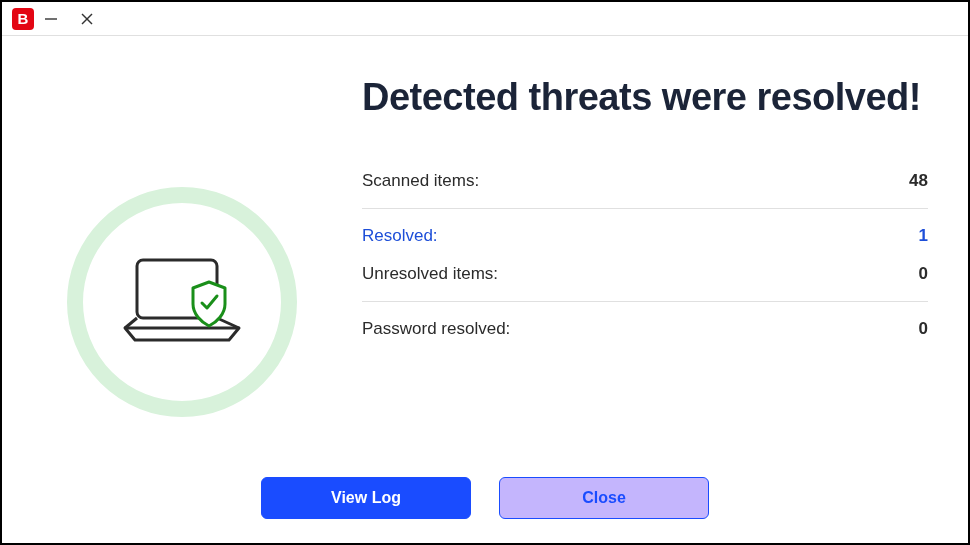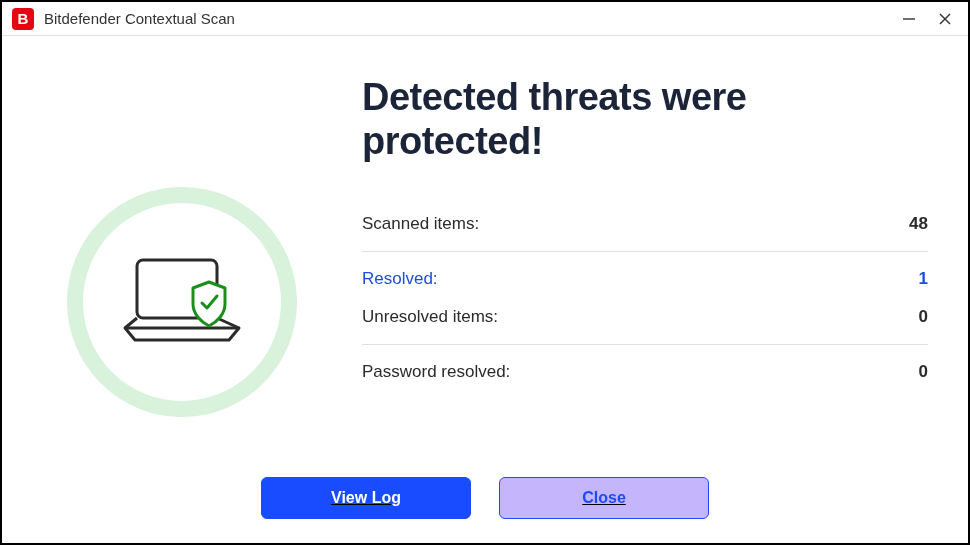--- a/index.html
+++ b/index.html
@@ -106,21 +106,20 @@
   .divider {
     border: none;
     border-top: 1px solid #e0e0e0;
     margin: 8px 0;
   }
   .footer {
     display: flex;
     justify-content: center;
     gap: 28px;
     padding: 0 0 24px 0;
-    text-decoration: underline;
   }
   .btn {
     width: 210px;
     height: 42px;
     border-radius: 6px;
     font-size: 16px;
     font-weight: 600;
     cursor: pointer;
     display: flex;
     align-items: center;
@@ -139,21 +138,20 @@
 </style>
 </head>
 <body>
 
 <div class="window">
 
   <div class="titlebar">
     <div class="app-icon">
       <span>B</span>
     </div>
-    <div class="win-title">Bitdefender Contextual Scan</div>
     <div class="win-controls">
       <span>
         <svg width="14" height="14" viewBox="0 0 14 14">
           <line x1="1" y1="7" x2="13" y2="7" stroke="#333" stroke-width="1.4"></line>
         </svg>
       </span>
       <span>
         <svg width="14" height="14" viewBox="0 0 14 14">
           <line x1="2" y1="2" x2="12" y2="12" stroke="#333" stroke-width="1.4"></line>
           <line x1="12" y1="2" x2="2" y2="12" stroke="#333" stroke-width="1.4"></line>
@@ -176,21 +174,21 @@
           <line x1="122" y1="76" x2="100" y2="66" stroke="#2b2b2b" stroke-width="3"></line>
 
           <path d="M92 30 L108 36 L108 52 C108 62 100 70 92 74 C84 70 76 62 76 52 L76 36 Z" fill="#fff" stroke="#1a8f1a" stroke-width="3" stroke-linejoin="round"></path>
 
           <path d="M85 51 L90 56 L100 44" fill="none" stroke="#1a8f1a" stroke-width="3" stroke-linecap="round" stroke-linejoin="round"></path>
         </svg>
       </div>
     </div>
 
     <div class="right-col">
-      <h1 class="headline">Detected threats were protected!</h1>
+      <h1 class="headline">Detected threats were resolved!</h1>
 
       <div class="stats">
 
         <div class="stat-row">
           <span class="stat-label">Scanned items:</span>
           <span class="stat-value">48</span>
         </div>
 
 
         <hr class="divider">

